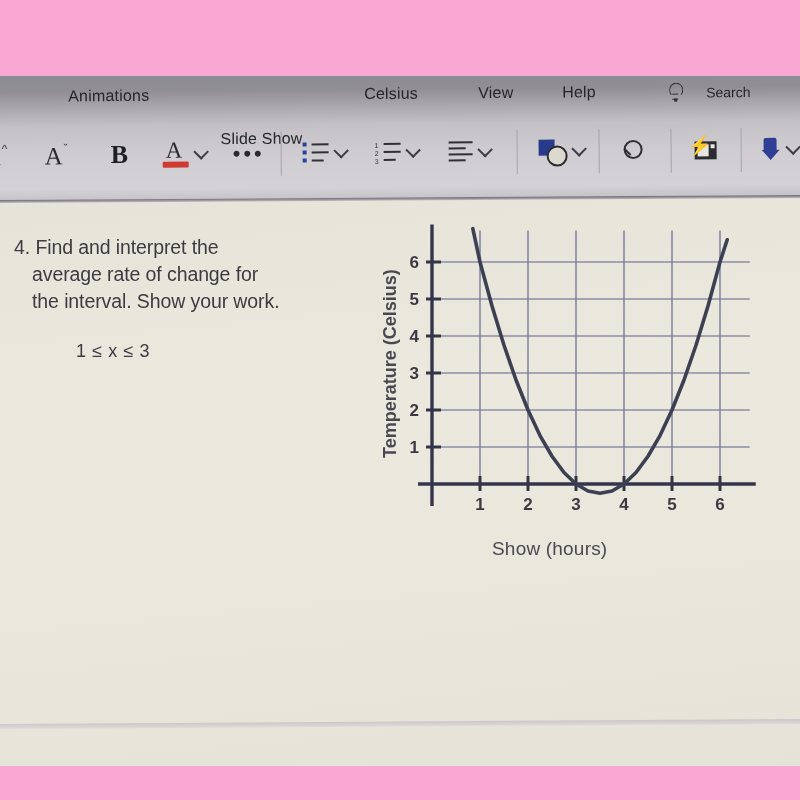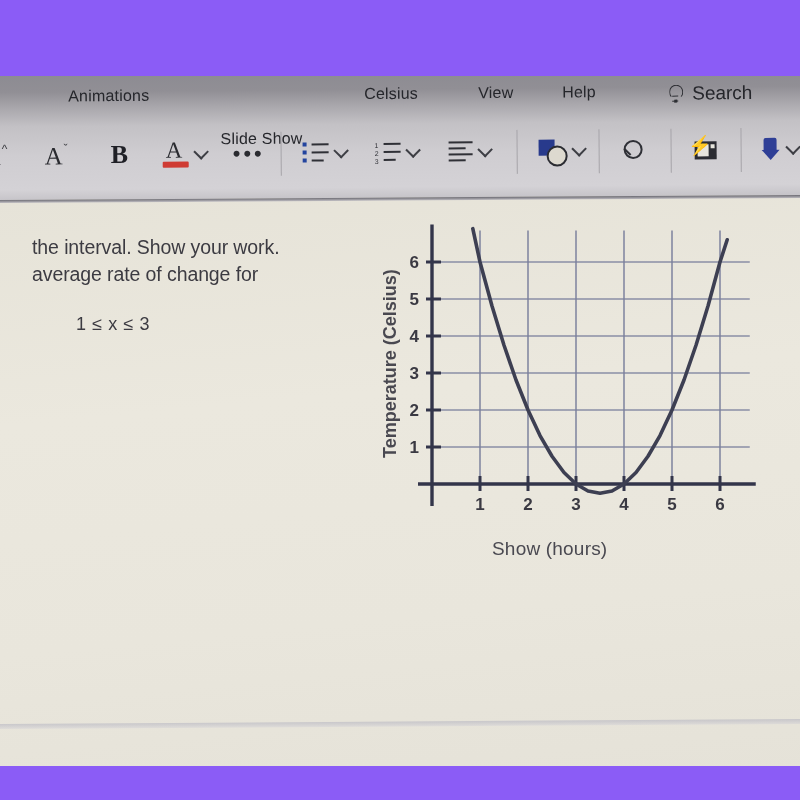--- a/index.html
+++ b/index.html
@@ -10,21 +10,21 @@
   body {
     width: 800px;
     height: 800px;
     overflow: hidden;
     font-family: "Liberation Sans", sans-serif;
   }
   #root {
     position: relative;
     width: 800px;
     height: 800px;
-    background: #8b5cf6;
+    background: #f9a8d4;
     overflow: hidden;
   }
 
   
   .screen-area {
     position: absolute;
     left: 0;
     top: 76px;
     width: 800px;
     height: 690px;
@@ -90,22 +90,23 @@
     border-bottom: 1.6px solid #2d2e33;
     height: 4px;
   }
   .bulb-icon .stem {
     position: absolute;
     left: 5.5px; top: 15.5px;
     width: 3px; height: 3px;
     background: #2d2e33;
   }
   .search-label {
-    font-size: 19px;
+    font-size: 14px;
     color: #25262b;
+    margin-left: 14px;
   }
 
   
   .ribbon-tools {
     position: absolute;
     left: 0;
     top: 54px;
     width: 820px;
     height: 60px;
   }
@@ -544,22 +545,23 @@
 
       </div>
     </div>
 
     <div class="slide">
       <div class="slide-seam"></div>
       <div class="slide-lowline"></div>
     </div>
 
     <div class="question">
+      <div class="q-line">4. Find and interpret the</div>
+      <div class="q-line indent">average rate of change for</div>
       <div class="q-line indent">the interval. Show your work.</div>
-      <div class="q-line indent">average rate of change for</div>
       <div class="q-interval">1 ≤ x ≤ 3</div>
     </div>
 
     <div class="graph-wrap">
       <div class="ylabel-pos">Temperature (Celsius)</div>
       <svg class="plot" viewBox="0 0 370 320">
         <g id="gridlines">
             <line x1="36" y1="231" x2="353.76" y2="231" stroke="#7a7f9c" stroke-width="1.7" opacity="0.85"></line>
             <line x1="36" y1="194" x2="353.76" y2="194" stroke="#7a7f9c" stroke-width="1.7" opacity="0.85"></line>
             <line x1="36" y1="157" x2="353.76" y2="157" stroke="#7a7f9c" stroke-width="1.7" opacity="0.85"></line>

